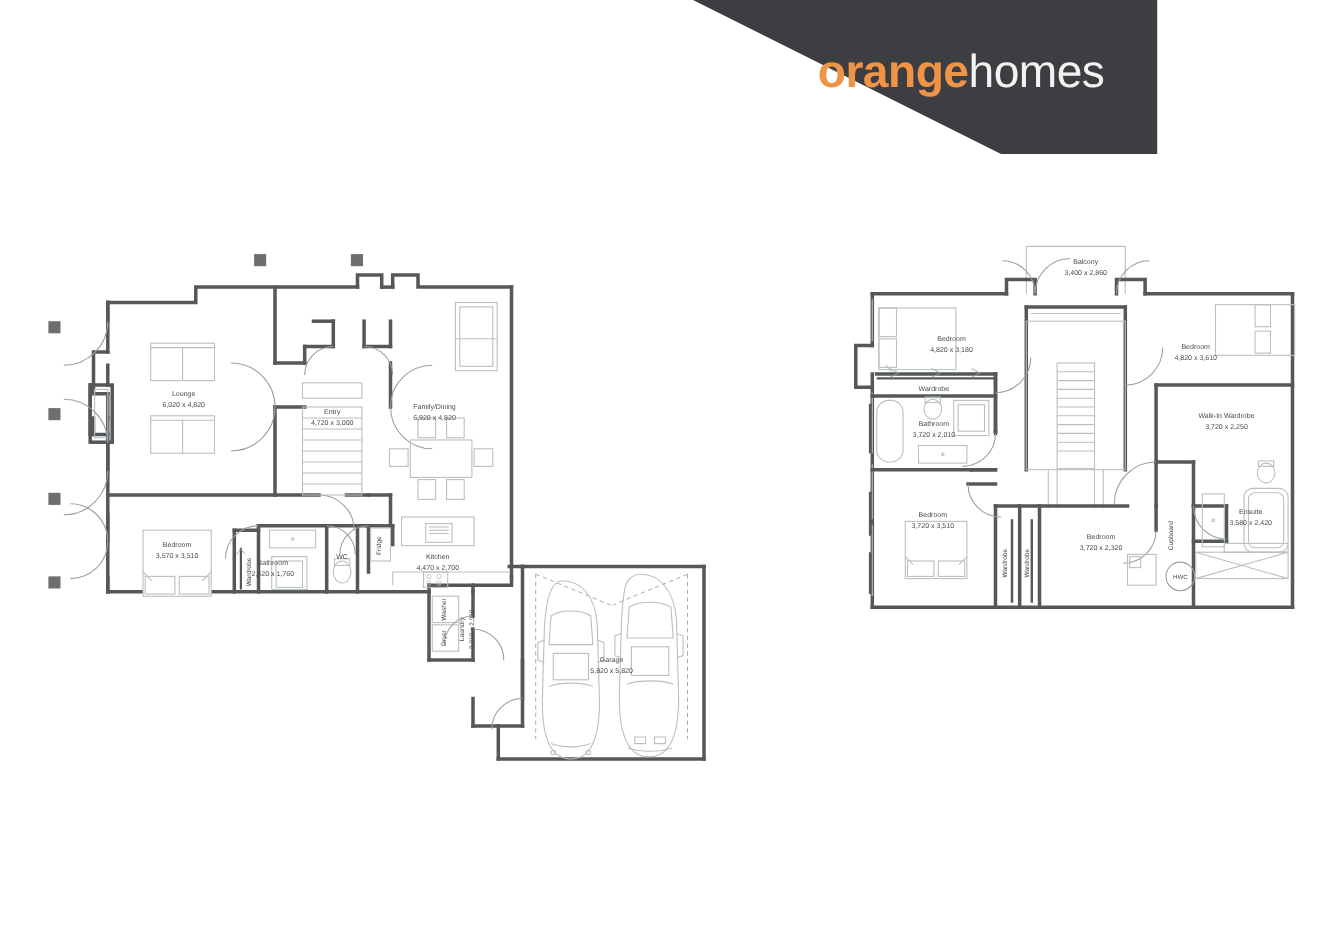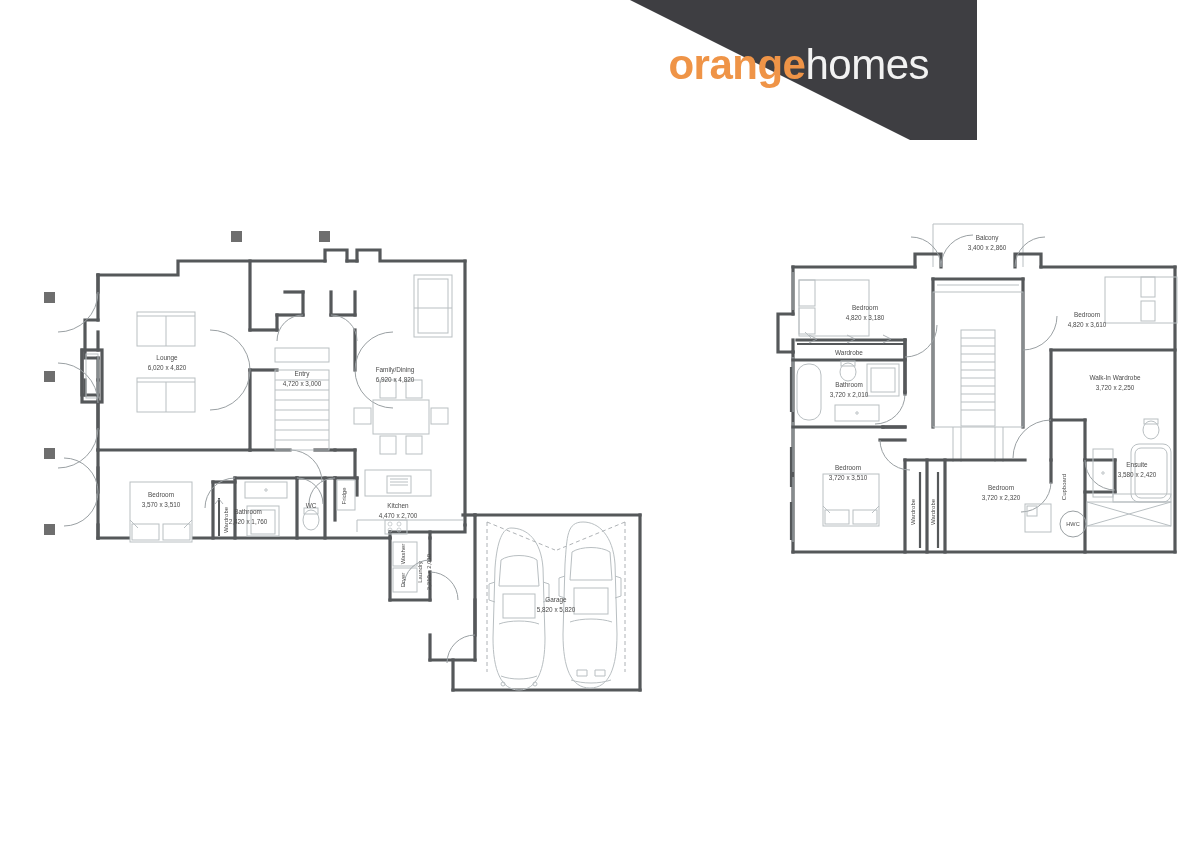--- a/index.html
+++ b/index.html
@@ -7,21 +7,21 @@
     width:1200px;height:849px;
     background:#ffffff;
     font-family:"Liberation Sans", sans-serif;
     overflow:hidden;
     position:relative;
   }
   #root{position:relative;width:1200px;height:849px;}
 
   
   .header-band{
-    position:absolute;top:0;left:0;width:977px;height:140px;
+    position:absolute;top:0;left:0;width:1052px;height:140px;
     overflow:hidden;pointer-events:none;
   }
   .header-shape{
     position:absolute;top:0;left:0;width:1200px;height:140px;
     background:#3e3e42;
     clip-path:polygon(630px 0px, 1200px 0px, 1200px 140px, 910px 140px);
   }
   .brand{
     position:absolute;
     right:48px; top:44px;

